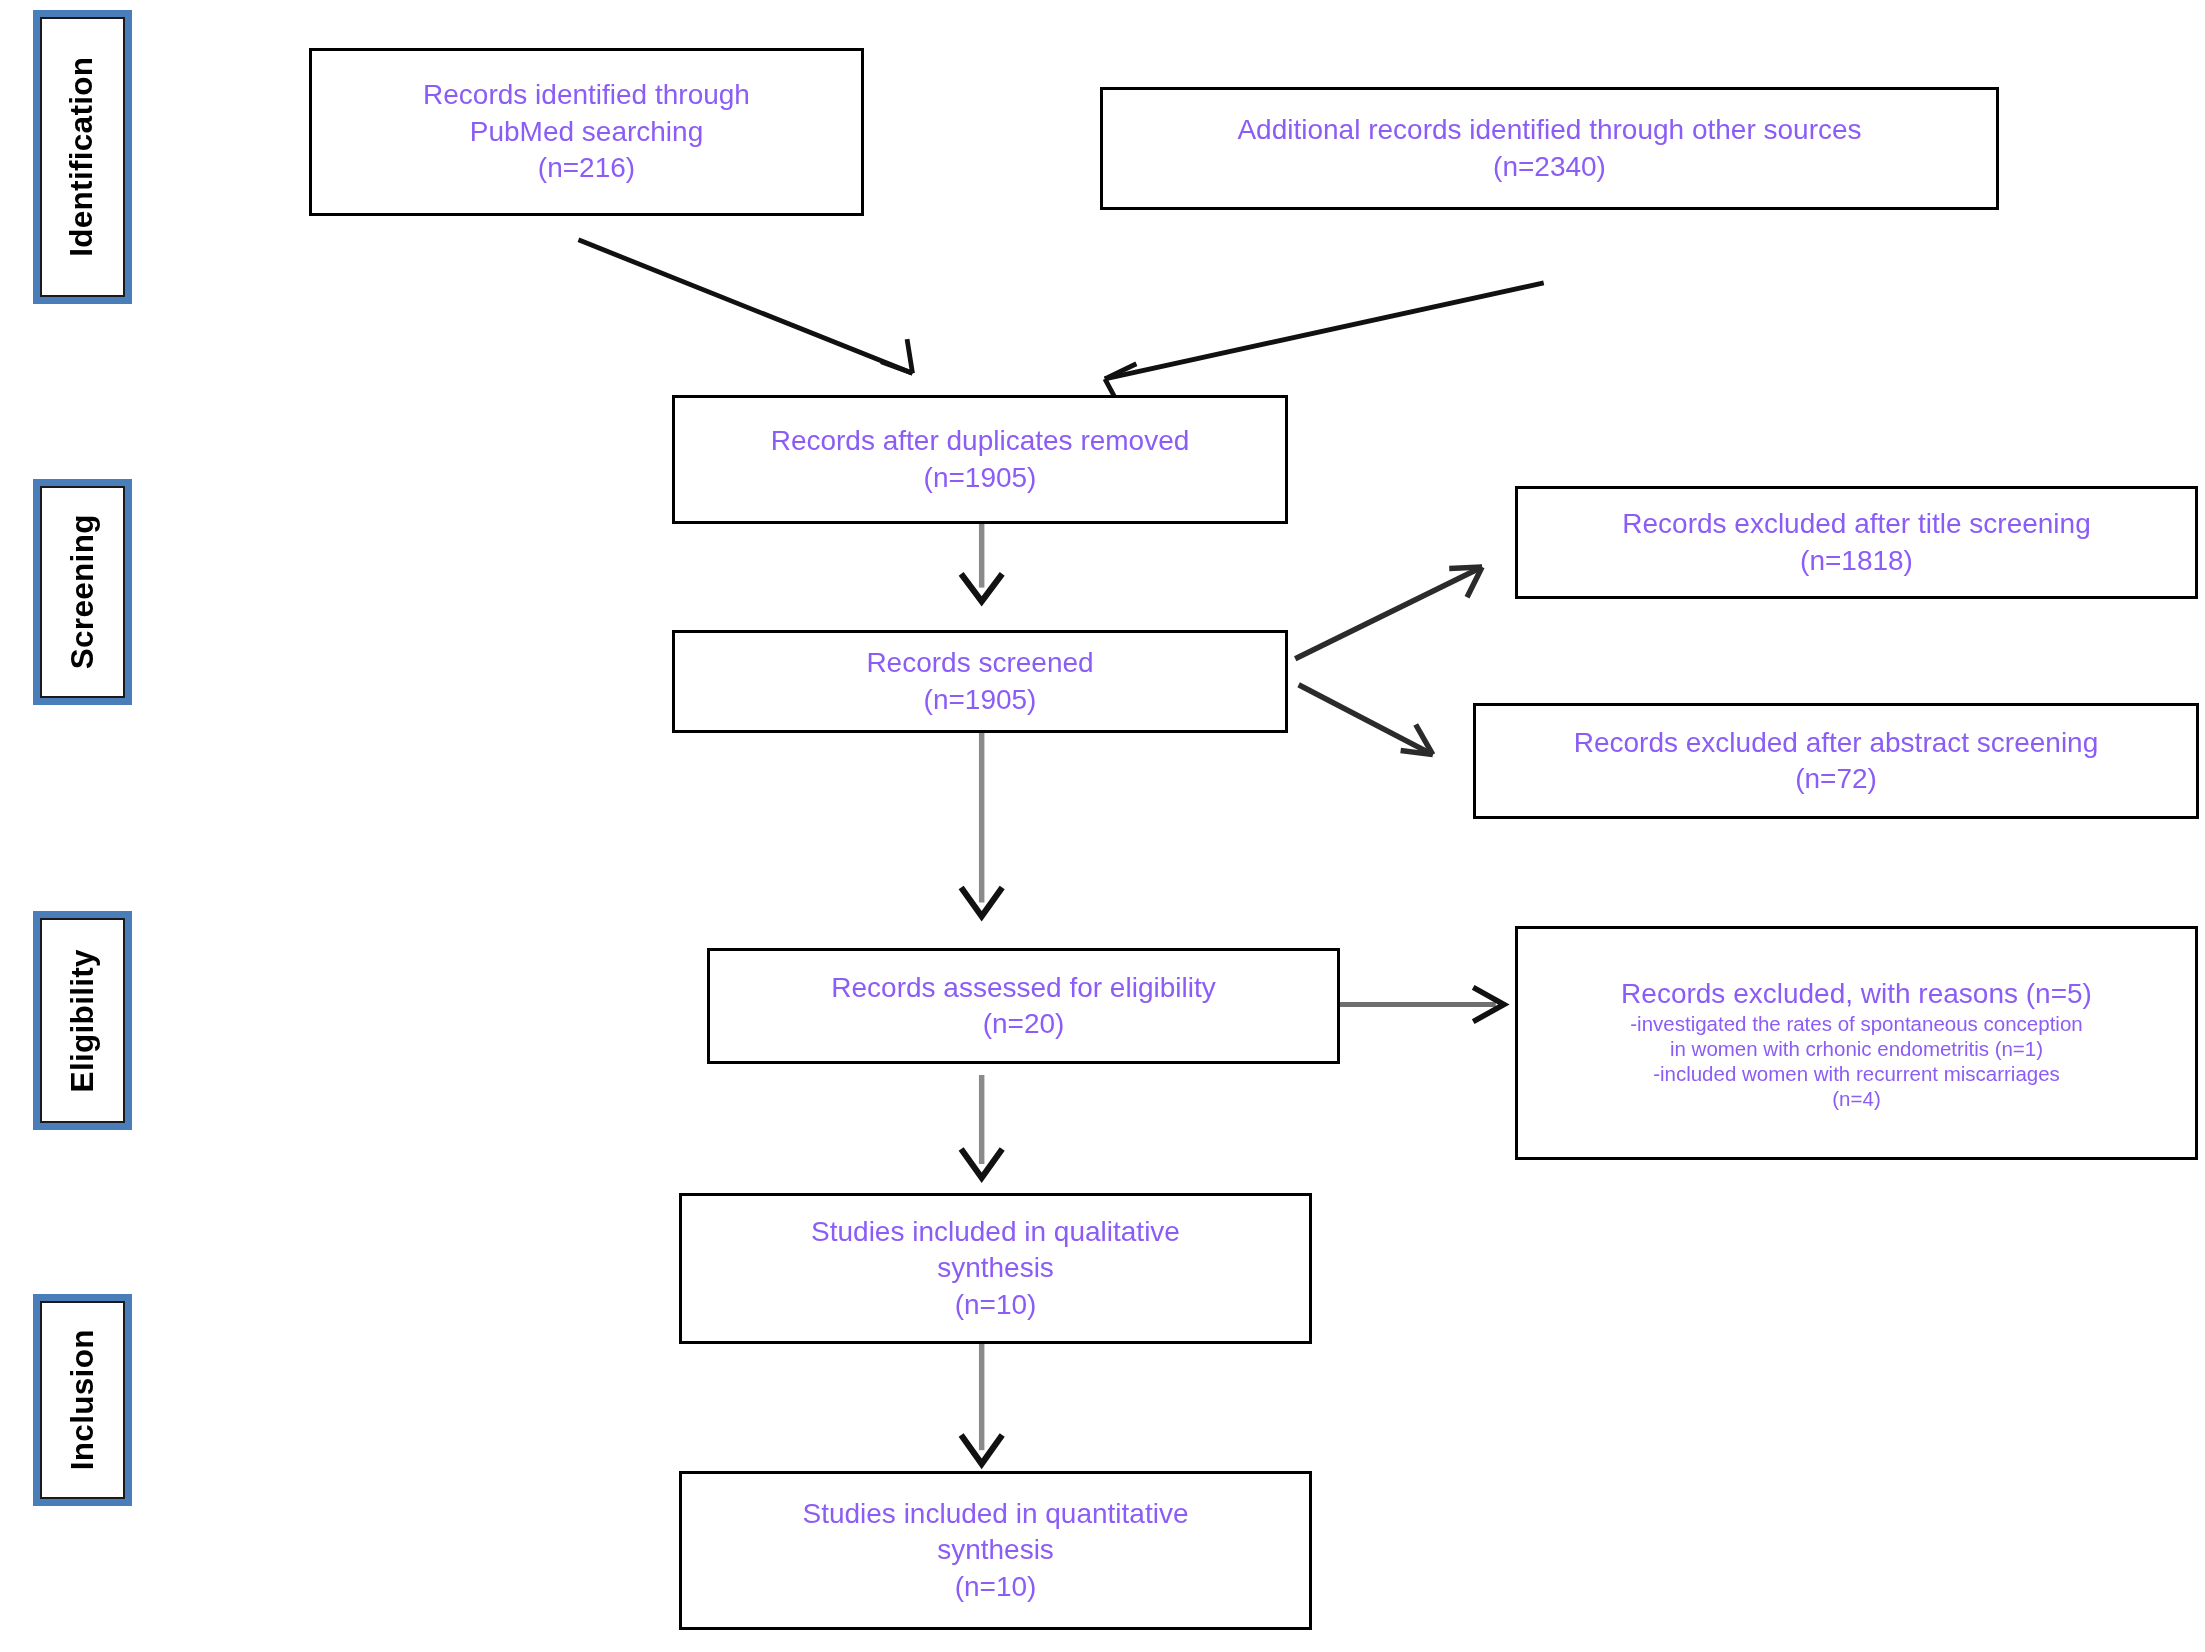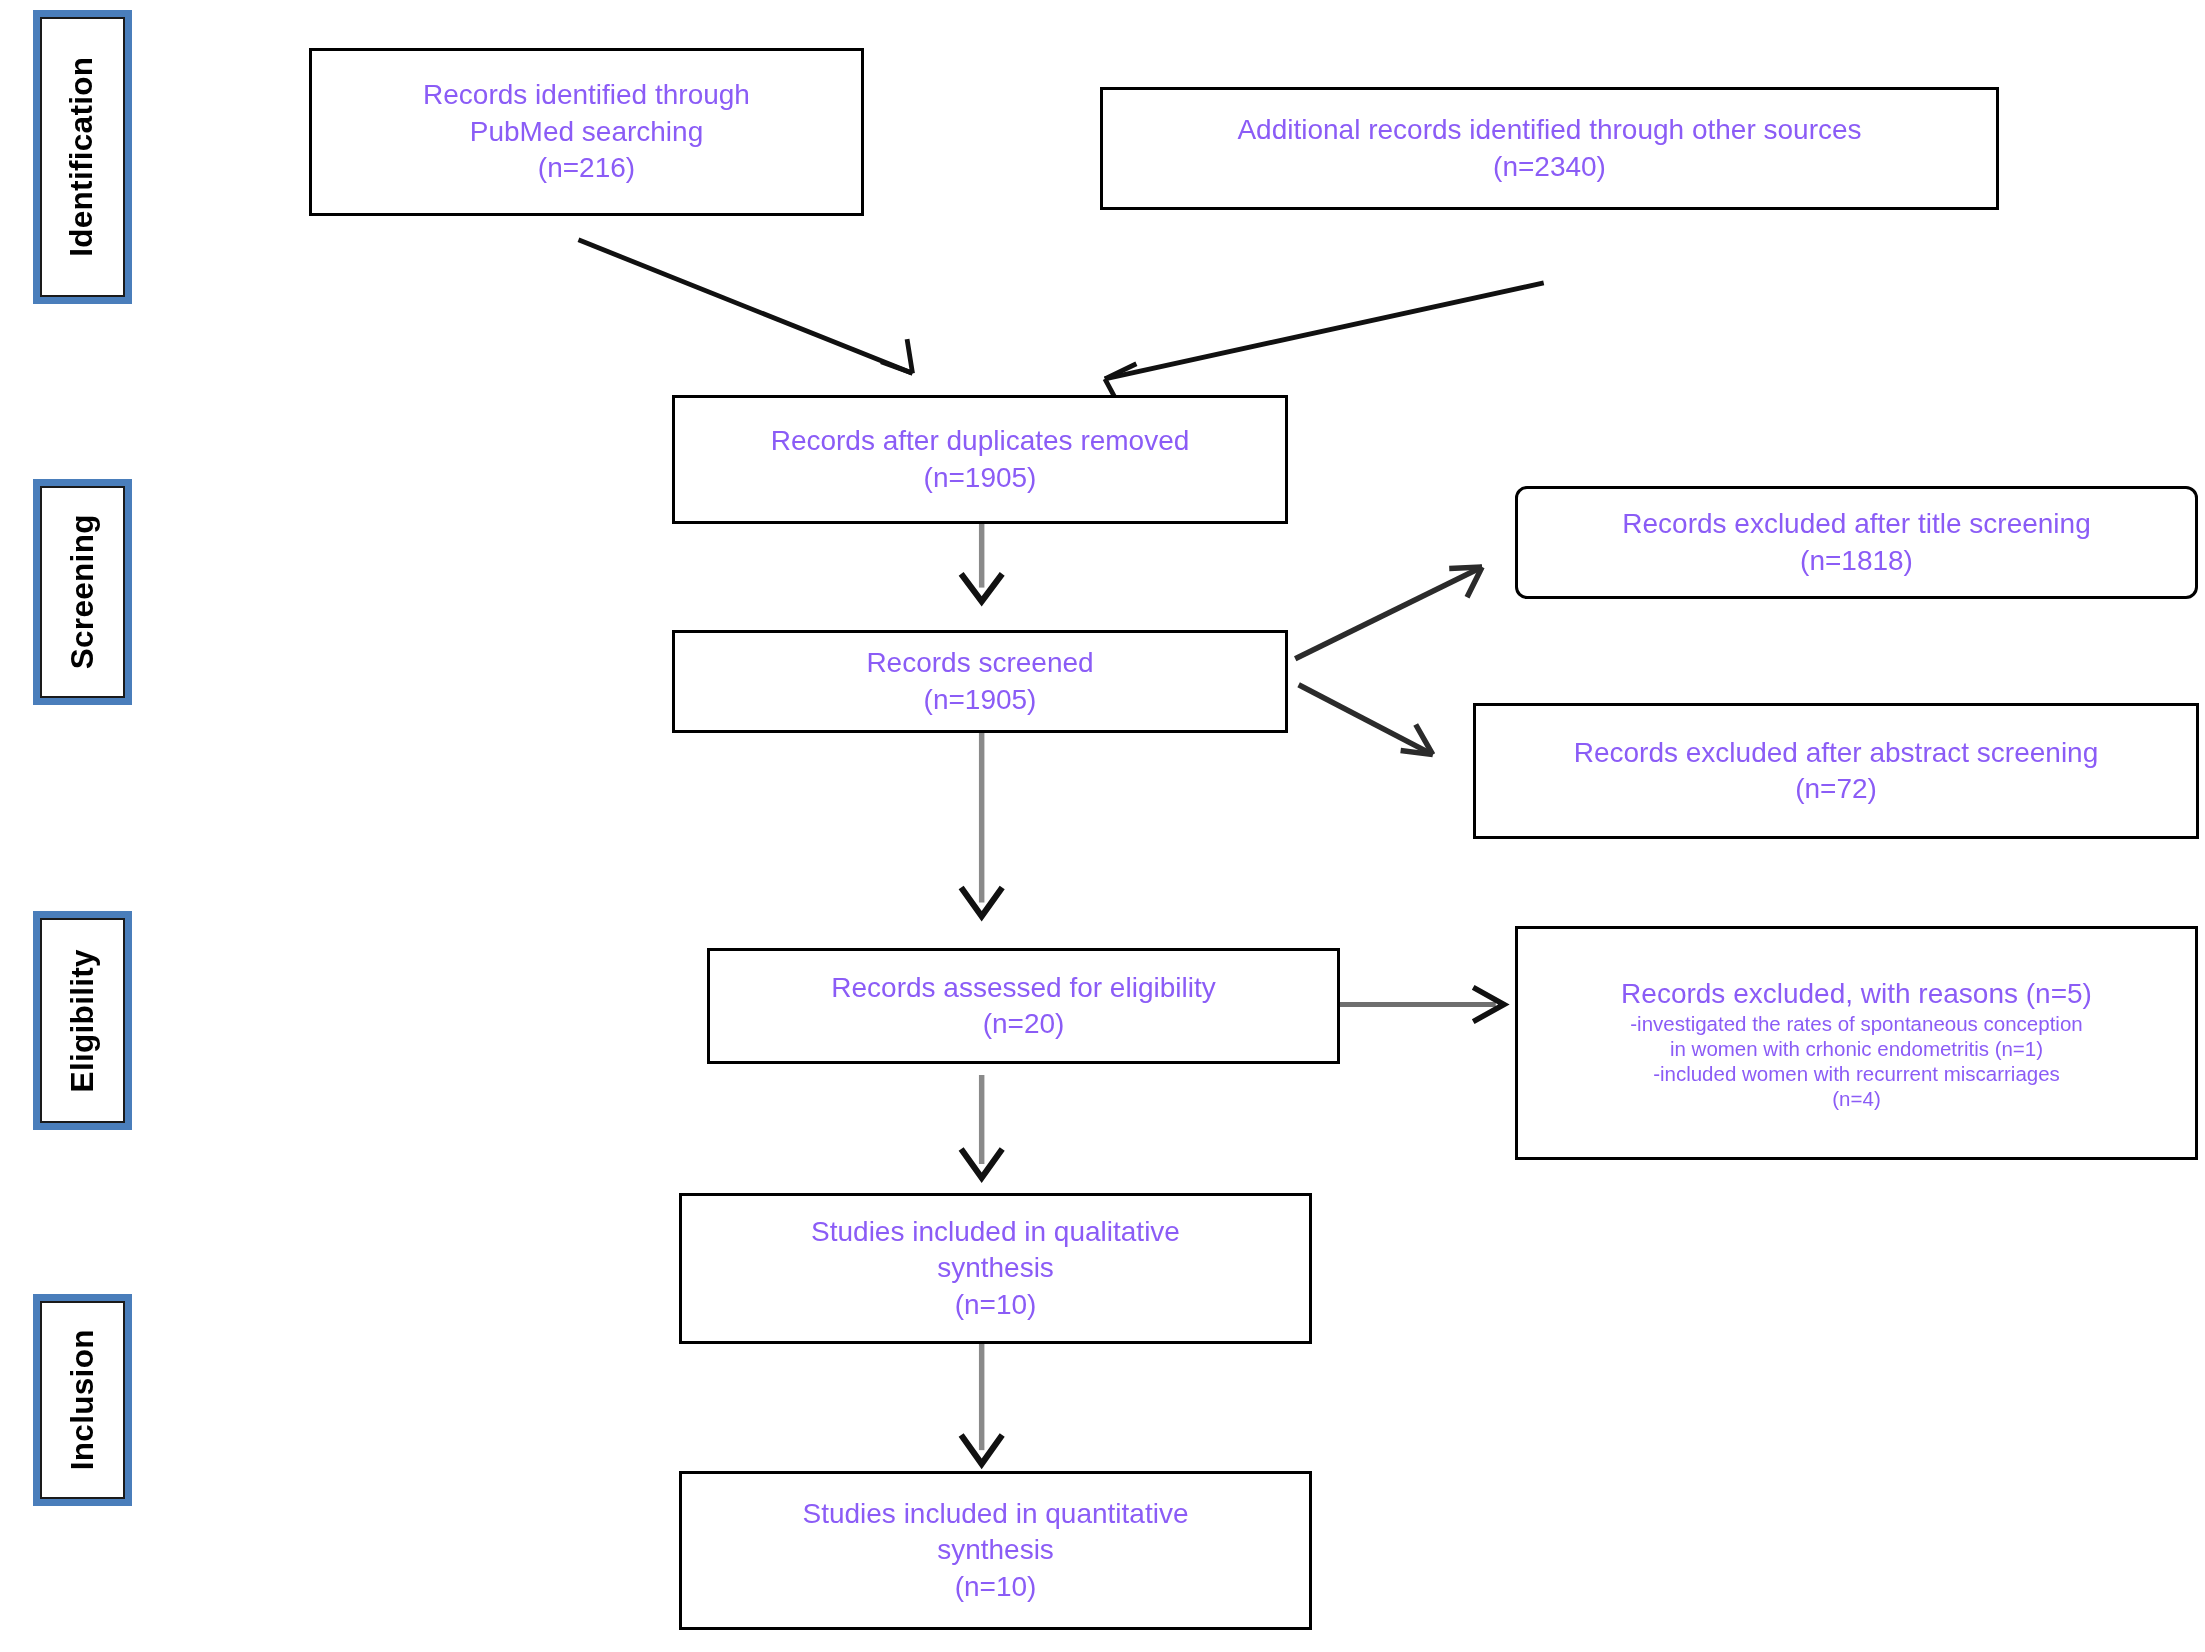--- a/index.html
+++ b/index.html
@@ -179,26 +179,26 @@
   <div class="flow-box" style="left:672px; top:395px; width:616px; height:129px;">
     <div class="line">Records after duplicates removed</div>
     <div class="line">(n=1905)</div>
   </div>
 
   <div class="flow-box" style="left:672px; top:630px; width:616px; height:103px;">
     <div class="line">Records screened</div>
     <div class="line">(n=1905)</div>
   </div>
 
-  <div class="flow-box" style="left:1515px; top:486px; width:683px; height:113px;border-radius:12px;">
+  <div class="flow-box" style="left:1515px; top:486px; width:683px; height:113px;">
     <div class="line">Records excluded after title screening</div>
     <div class="line">(n=1818)</div>
   </div>
 
-  <div class="flow-box" style="left:1473px; top:703px; width:726px; height:136px;">
+  <div class="flow-box" style="left:1473px; top:703px; width:726px; height:116px;">
     <div class="line">Records excluded after abstract screening</div>
     <div class="line">(n=72)</div>
   </div>
 
   <div class="flow-box" style="left:679px; top:948px; width:633px; height:116px;margin-left:28px;">
     <div class="line">Records assessed for eligibility</div>
     <div class="line">(n=20)</div>
   </div>
 
   <div class="flow-box small-reasons" style="left:1515px; top:926px; width:683px; height:234px;">

